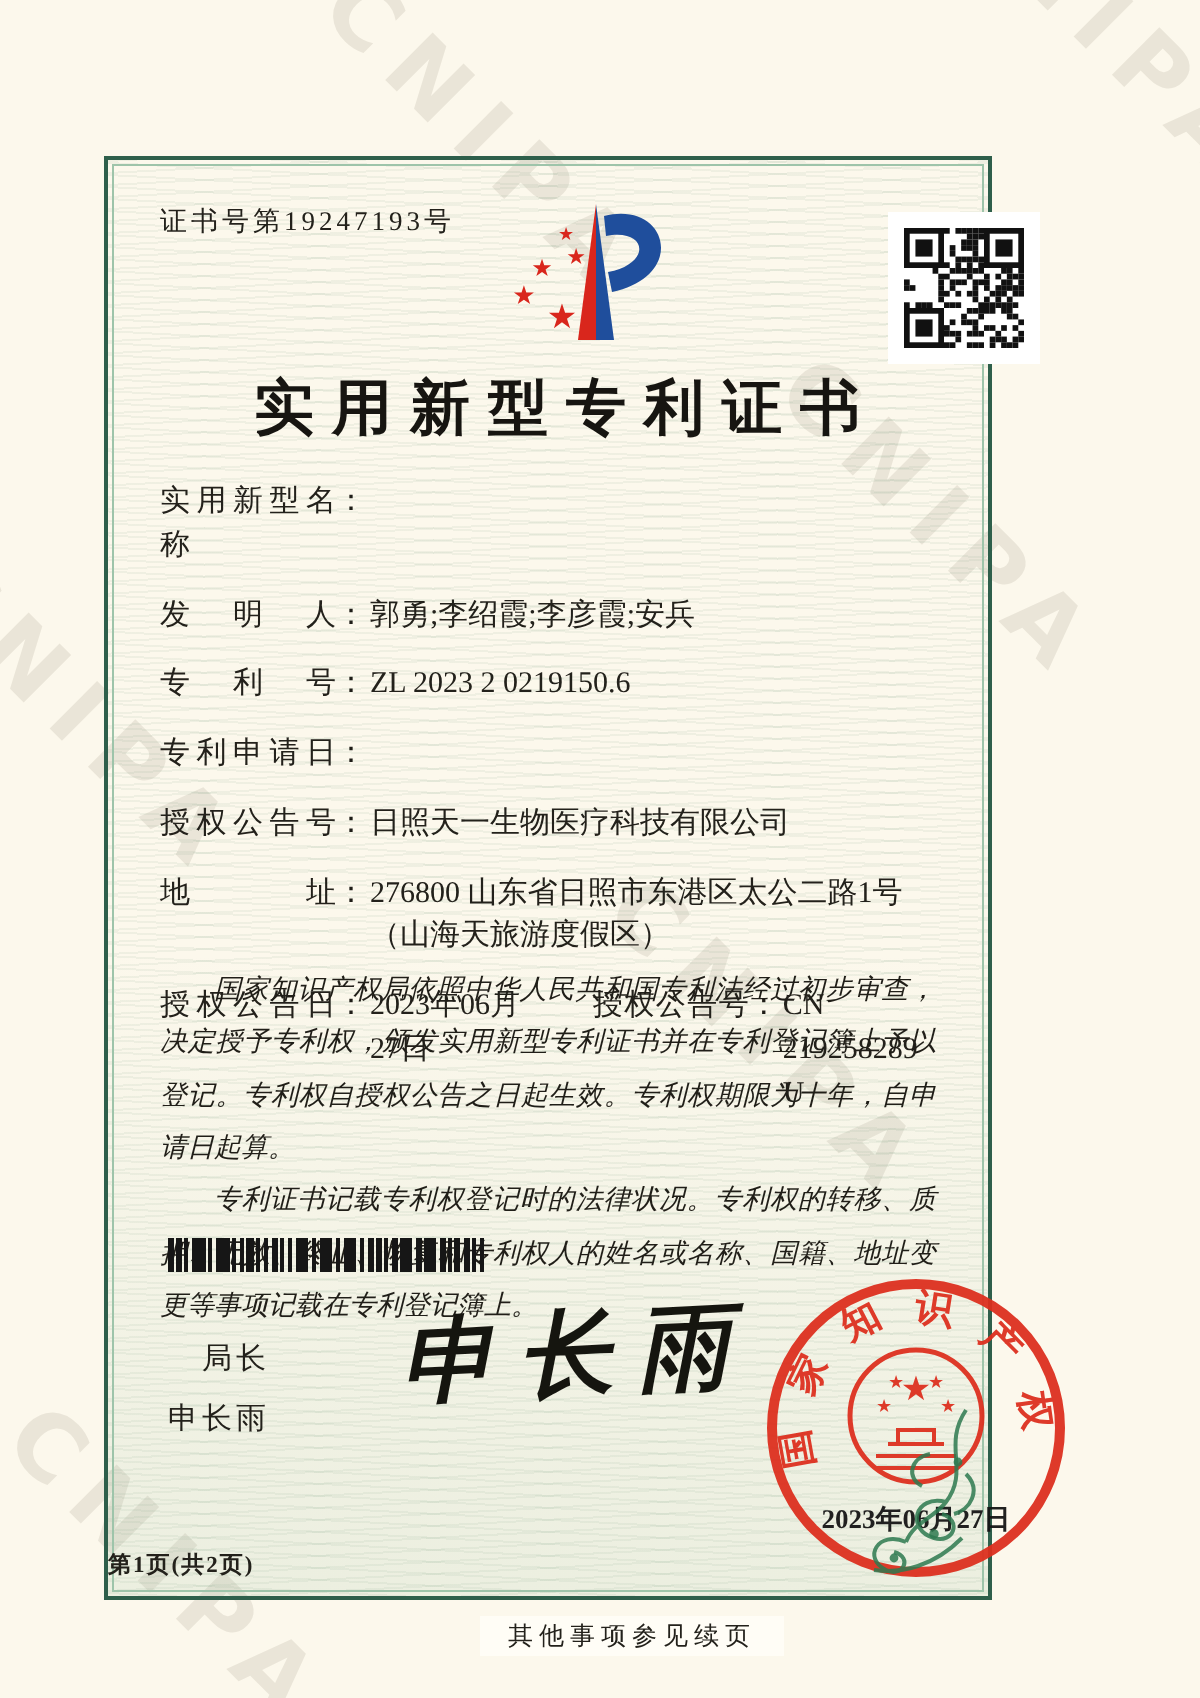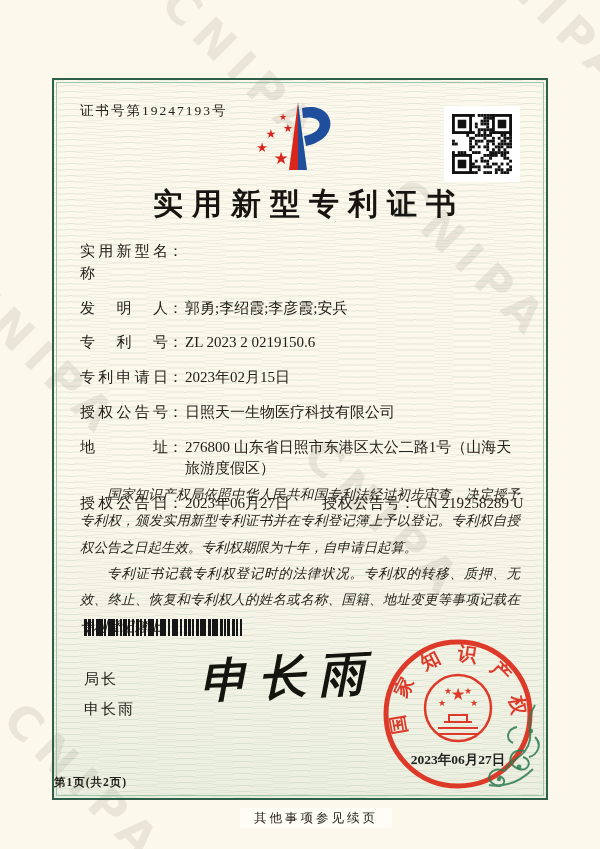--- a/index.html
+++ b/index.html
@@ -19,21 +19,21 @@
     letter-spacing:10px;
     color:rgba(105,95,70,0.12);
     transform:rotate(45deg);
     white-space:nowrap;
     pointer-events:none;
     z-index:0;
   }
   .frame {
     position:absolute;
     left:52px; top:78px;
-    width:496px; height:722px;
+    width:444px; height:722px;
     border:2px solid #2e5f4b;
     background:
       linear-gradient(180deg, rgba(170,200,175,0) 55%, rgba(150,190,160,0.16) 100%),
       repeating-linear-gradient(177deg, rgba(110,150,120,0.09) 0 1px, transparent 1px 6px),
       repeating-linear-gradient(183deg, rgba(110,150,120,0.09) 0 1px, transparent 1px 6px);
     z-index:1;
   }
   .frame::before {
     content:"";
     position:absolute; inset:2px;
@@ -81,21 +81,21 @@
   .paras p { text-indent:2em; }
   .barcode {
     position:absolute; left:30px; top:539px;
     width:158px; height:17px;
     background:
       repeating-linear-gradient(90deg,#161616 0 2px,transparent 2px 4px),
       repeating-linear-gradient(90deg,#161616 0 1px,transparent 1px 6px),
       repeating-linear-gradient(90deg,#161616 0 3px,transparent 3px 13px);
   }
   .director { position:absolute; left:30px; top:590px; font-size:15px; color:#23211b; }
-  .director div { margin-bottom:11px; letter-spacing:2px; }
+  .director div { margin-bottom:11px; letter-spacing:2px;text-align:right; }
   .signature {
     position:absolute; left:146px; top:566px;
     font-size:47px; letter-spacing:12px;
     color:#15150f; font-weight:600; font-style:italic;
     transform:rotate(-3deg);
     white-space:nowrap;
   }
   .seal { position:absolute; left:314px; top:544px; width:180px; height:180px; opacity:0.94; }
   .page-info {
     position:absolute; left:0; right:3px; top:695px;
@@ -305,21 +305,20 @@
       <span class="val">郭勇;李绍霞;李彦霞;安兵</span>
     </div>
     <div class="row">
       <span class="lbl">专利号</span>
         <span class="colon">：</span>
       <span class="val">ZL 2023 2 0219150.6</span>
     </div>
     <div class="row">
       <span class="lbl">专利申请日</span>
         <span class="colon">：</span>
-      <span class="val">2023年02月15日</span>
     </div>
     <div class="row">
       <span class="lbl">授权公告号</span>
         <span class="colon">：</span>
       <span class="val">日照天一生物医疗科技有限公司</span>
     </div>
     <div class="row">
       <span class="lbl">地址</span>
         <span class="colon">：</span>
       <span class="val">276800 山东省日照市东港区太公二路1号（山海天旅游度假区）</span>

